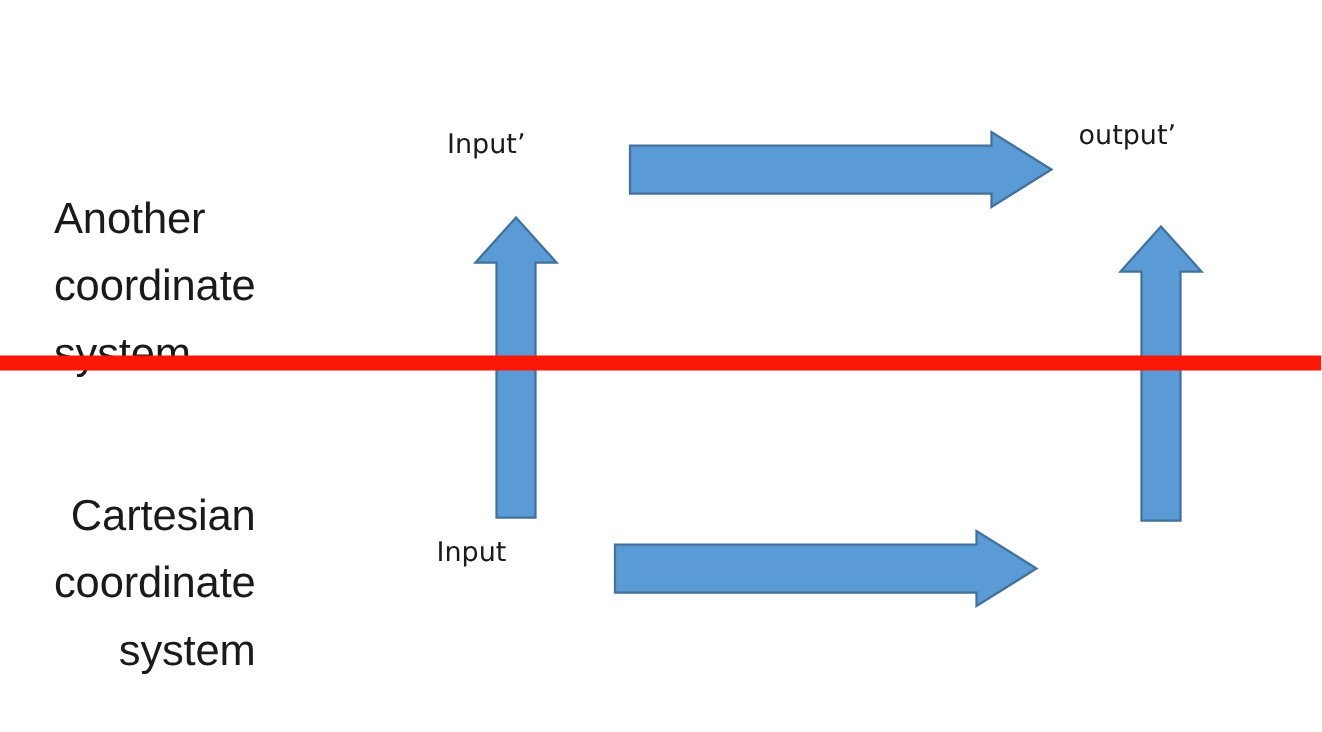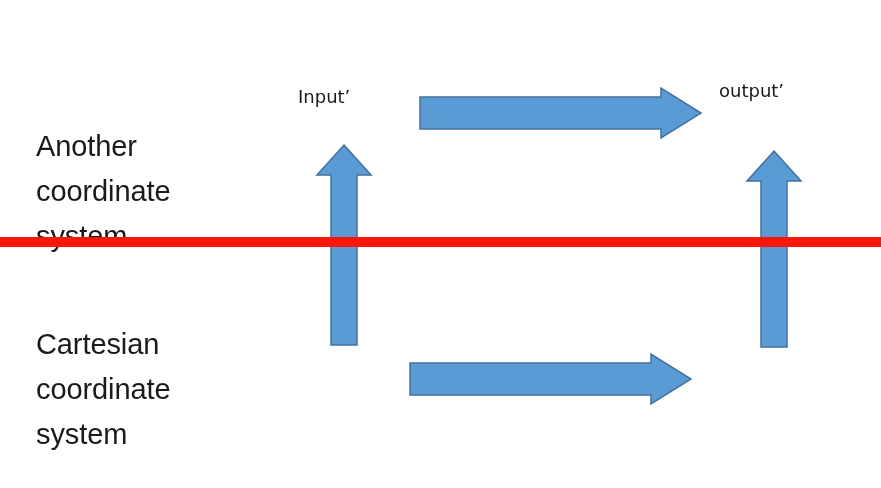--- a/index.html
+++ b/index.html
@@ -20,21 +20,21 @@
   .region-label {
     position: absolute;
     font-family: "Liberation Sans", sans-serif;
     font-size: 29px;
     line-height: 45px;
     color: #1a1a1a;
     white-space: pre;
     letter-spacing: -0.1px;
   }
   #region-upper { left: 36px; top: 86px; margin-top: 38px; }
-  #region-lower { left: 36px; top: 322px; }
+  #region-lower { left: 36px; top: 322px; text-align: right; }
 
   
   .node-label {
     position: absolute;
     font-family: "DejaVu Sans", sans-serif;
     font-size: 18px;
     color: #1a1a1a;
     white-space: nowrap;
   }
   .fn-label {
@@ -83,20 +83,21 @@
 
   <div class="region-label" id="region-lower">Cartesian
 coordinate
 system</div>
 
 
   <div class="node-label" id="label-input-prime">Input’</div>
 
   <div class="node-label" id="label-output-prime">output’</div>
 
+  <div class="node-label" id="label-input">Input</div>
 
 
 
   <div class="arrow" id="arrow-vertical-left">
     <svg width="60" height="206" viewBox="0 0 60 206">
       <polygon points="30,3 57,33 43,33 43,203 17,203 17,33 3,33" fill="#5b9bd5" stroke="#41719c" stroke-width="1.5" stroke-linejoin="miter"></polygon>
     </svg>
   </div>
 
   <div class="arrow" id="arrow-vertical-right">

